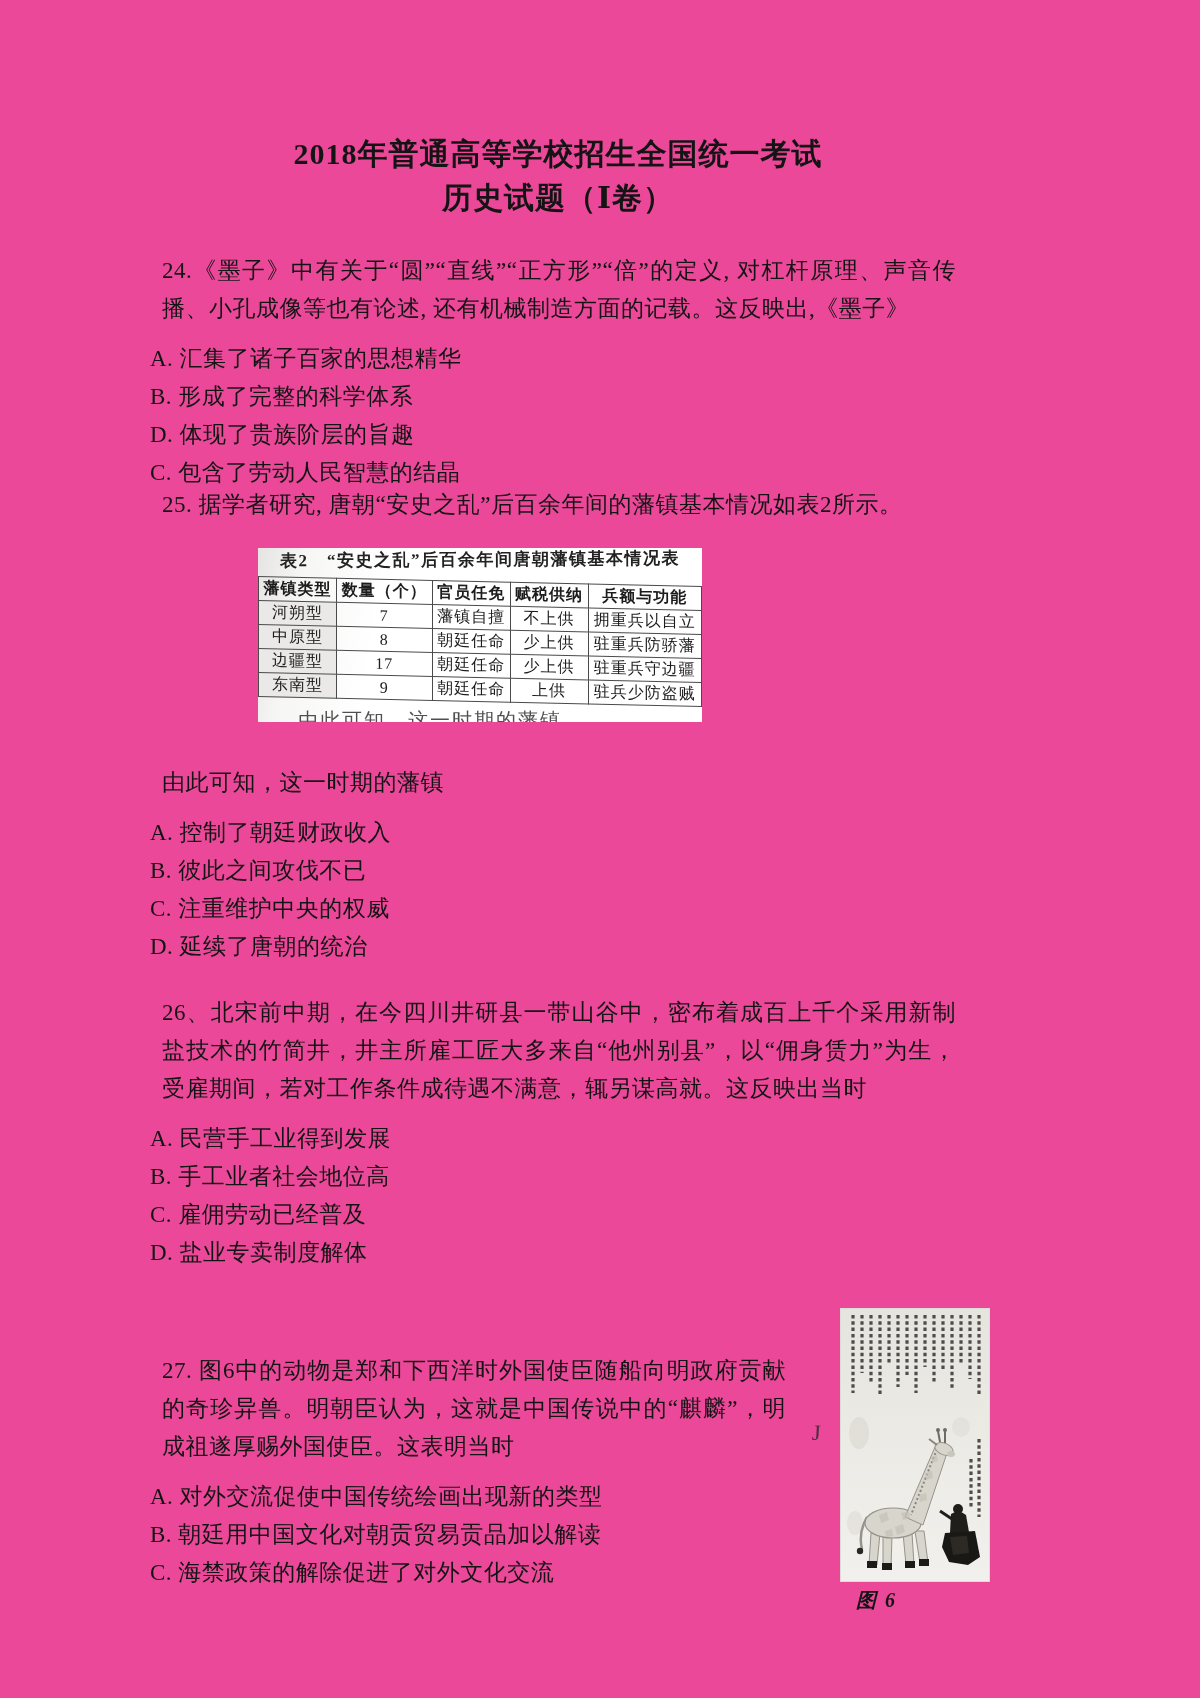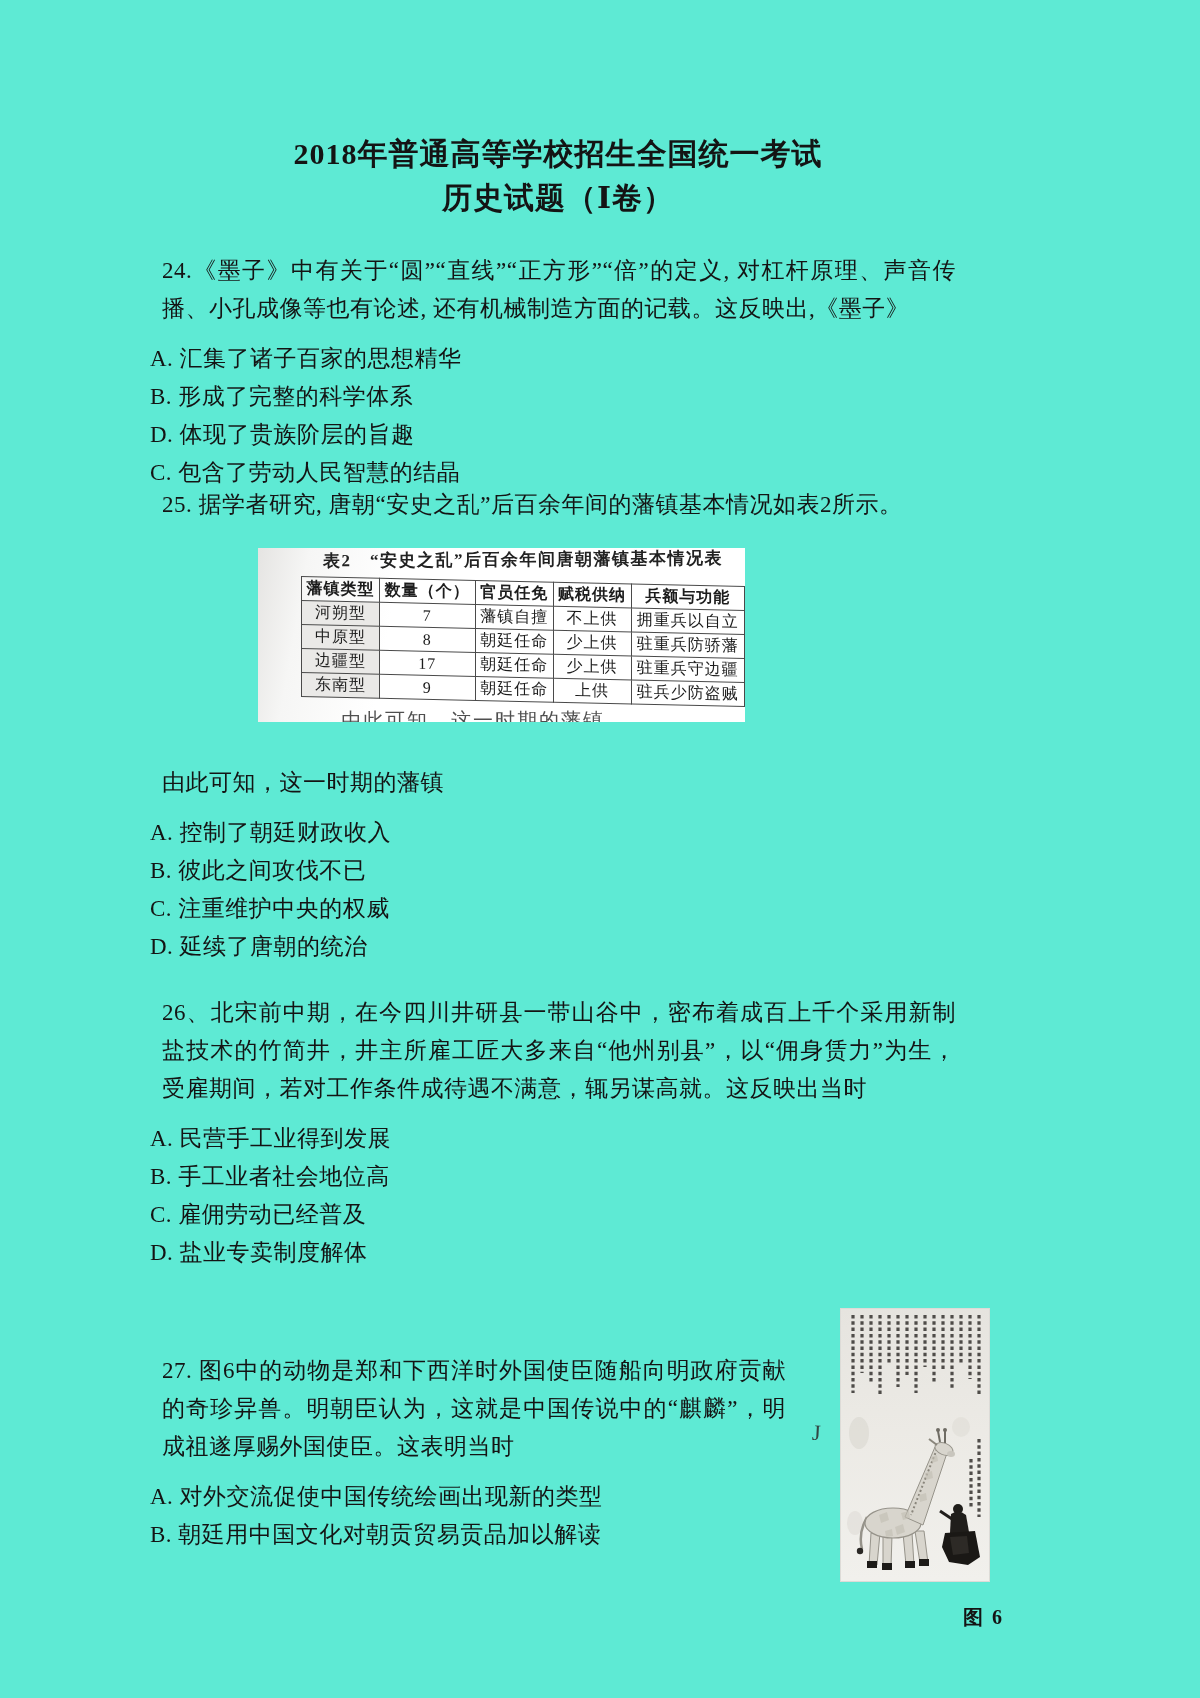--- a/index.html
+++ b/index.html
@@ -1,17 +1,17 @@
 <!DOCTYPE html>
 <html><head>
 <meta charset="utf-8">
 <style>
   html,body { margin:0; padding:0; background:#ffffff; }
   .page {
-    position:relative; width:1200px; height:1698px; background:#5eead4;
+    position:relative; width:1200px; height:1698px; background:#ec4899;
     font-family:"Liberation Serif","DejaVu Serif",serif; color:#141414; overflow:hidden;
   }
   .title-block {
     position:absolute; left:150px; top:132px; width:816px;
     text-align:center; font-weight:bold; font-size:30px; line-height:44px; letter-spacing:1px;
   }
   .q { position:absolute; left:150px; width:818px; font-size:23px; line-height:38px;
        text-align:justify; letter-spacing:.5px; }
   .q .stem { margin:12px; }
   .option { margin:0; }
@@ -19,41 +19,40 @@
   #q25-stem { top:474px; }
   #q25-body { top:752px; }
   #q26 { top:982px; }
   #q27 { top:1340px; width:648px; }
 
   
   #scan {
     position:absolute; left:258px; top:548px; width:444px;
     background:linear-gradient(100deg,#e5e4e2 0%,#f6f6f5 10%,#ffffff 28%);
     font-family:"Liberation Serif","DejaVu Serif",serif;
-    padding-left:43px;
   }
   .scan-caption { text-align:center; font-size:17px; font-weight:bold; letter-spacing:1.5px;
                   color:#222; margin:0 0 5px 0; transform:rotate(-.4deg); }
   table.scan-table { border-collapse:collapse; width:100%;
                      transform:skewY(1.3deg); transform-origin:0 0;
                      font-size:16px; color:#1c1c1c; }
   .scan-table th, .scan-table td {
     border:1.4px solid #4a4a4a; text-align:center; padding:1px 3px; height:20px;
     font-weight:normal; letter-spacing:1px; white-space:nowrap;
   }
   .scan-table th { font-weight:bold; }
   .scan-table td.c0 { background:#eae9e7; }
   .scan-cutoff { height:15px; overflow:hidden; margin:10px 0 0 40px;
                  font-size:20px; color:#3d3d3d; letter-spacing:2px; opacity:.9; }
 
   
   #figure6 { position:absolute; left:840px; top:1308px; width:148px; }
   #figure6 svg { display:block; border:1px solid #dddbd7; }
-  .fig-label { text-align:right; font-weight:bold; font-size:20px; margin-top:22px;
-               transform:translateX(16px); letter-spacing:2px; }
+  .fig-label { text-align:left; font-weight:bold; font-size:20px; margin-top:5px;
+               transform:translateX(16px); letter-spacing:2px;font-style:italic; }
   .artifact { position:absolute; left:812px; top:1420px; font-size:22px; color:#2b2b2b;
               transform:rotate(3deg); opacity:.85; }
 </style>
 </head>
 <body>
 
 <div class="page">
 
   <div class="title-block">
     <div>2018年普通高等学校招生全国统一考试</div>
@@ -131,20 +130,21 @@
     <div class="option">A. 民营手工业得到发展</div>
     <div class="option">B. 手工业者社会地位高</div>
     <div class="option">C. 雇佣劳动已经普及</div>
     <div class="option">D. 盐业专卖制度解体</div>
   </div>
 
   <div class="q" id="q27">
     <div class="stem">27. 图6中的动物是郑和下西洋时外国使臣随船向明政府贡献的奇珍异兽。明朝臣认为，这就是中国传说中的“麒麟”，明成祖遂厚赐外国使臣。这表明当时</div>
     <div class="option">A. 对外交流促使中国传统绘画出现新的类型</div>
     <div class="option">B. 朝廷用中国文化对朝贡贸易贡品加以解读</div>
+    <div class="option">C. 海禁政策的解除促进了对外文化交流</div>
   </div>
 
   <div class="artifact">J</div>
 
   <div id="figure6">
     <svg width="148" height="272" viewBox="0 0 148 272" xmlns="http://www.w3.org/2000/svg">
       <defs>
         <linearGradient id="bg" x1="0" y1="0" x2="0" y2="1">
           <stop offset="0" stop-color="#e6e4df"></stop>
           <stop offset="0.45" stop-color="#eceae5"></stop>

